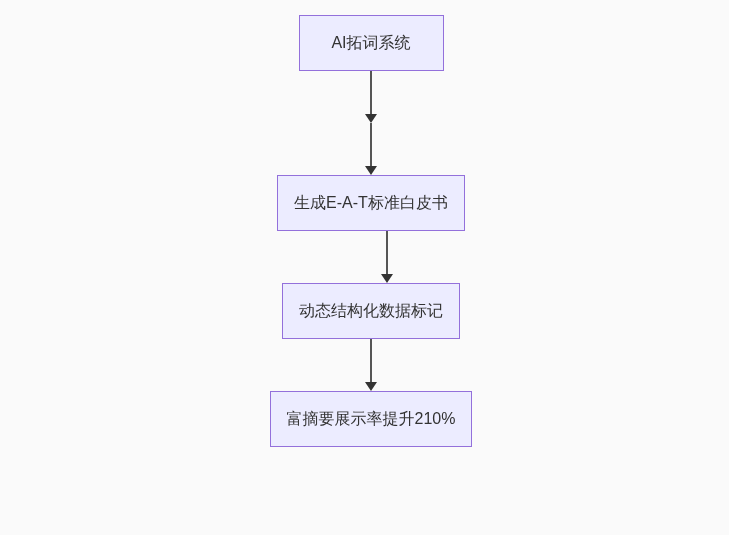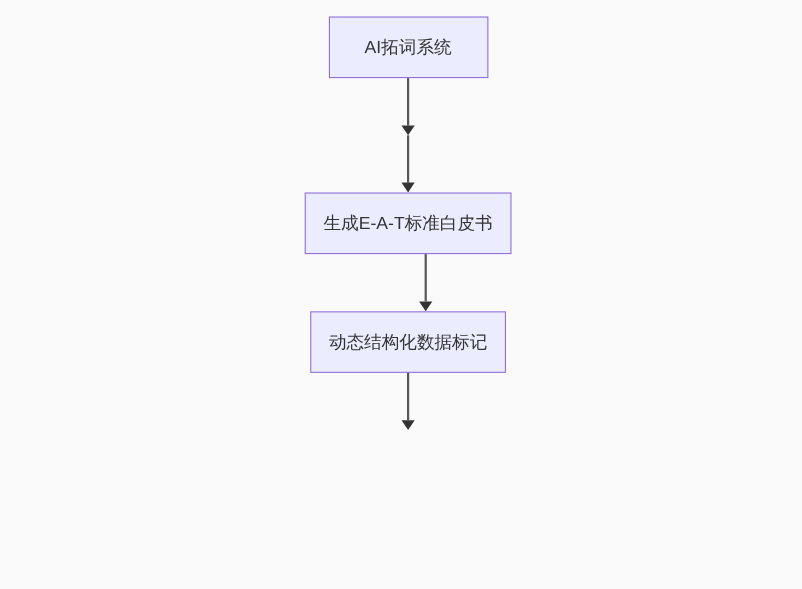--- a/index.html
+++ b/index.html
@@ -95,14 +95,17 @@
         <div class="arrow-line"></div>
         <div class="arrow-head"></div>
       </div>
       <div class="node">
         <span>动态结构化数据标记</span>
       </div>
       <div class="arrow">
         <div class="arrow-line"></div>
         <div class="arrow-head"></div>
       </div>
+      <div class="node">
+        <span>富摘要展示率提升210%</span>
+      </div>
     </div>
 </div>
 
 </body></html>

